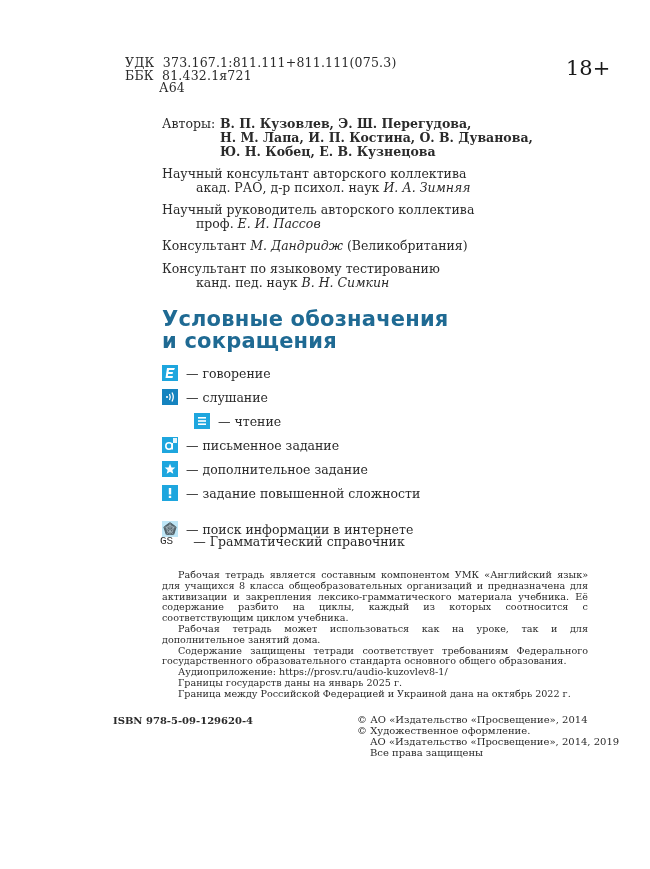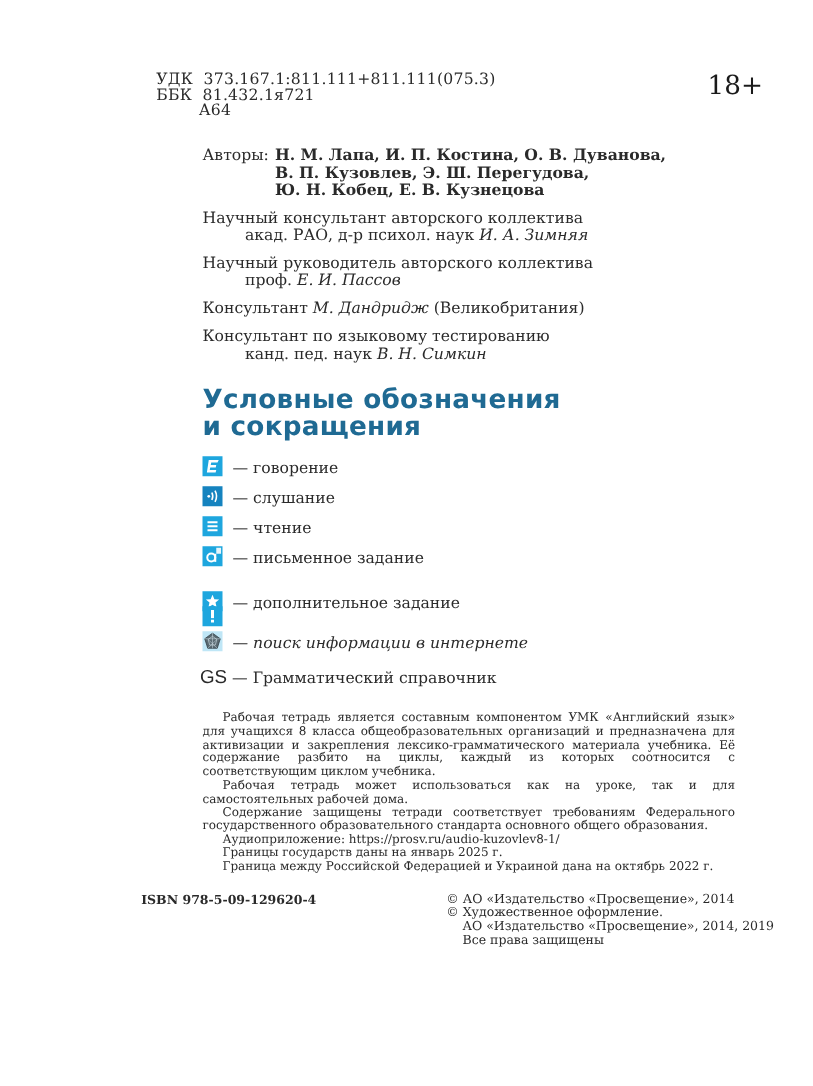--- a/index.html
+++ b/index.html
@@ -23,21 +23,21 @@
              font-weight: bold; font-size: 21px; line-height: 22px; color: #1f6a93; letter-spacing: 0.2px; }
 
   .legend { left: 162px; top: 364px; }
   .leg-item { position: absolute; left: 0; height: 18px; display: flex; align-items: center;
               font-size: 12.5px; white-space: nowrap; }
   .leg-item .ic { width: 16px; height: 16px; margin-right: 8px; display: inline-flex;
                   align-items: center; justify-content: center; }
   .ic.blue { background: #1ea6de; color: #fff; }
   .ic.dark { background: #1583bf; color: #fff; }
   .ic.web { background: #bfe6f6; }
-  .gs { font-family: Liberation Sans, sans-serif; font-size: 15px; margin-right: 4px; }
+  .gs { font-family: Liberation Mono, monospace; font-size: 11px; margin-right: 20px; }
 
   .annot { left: 162px; top: 570px; width: 426px; font-size: 9.6px; line-height: 10.8px; text-align: justify; }
   .annot p { margin: 0; text-indent: 16px; }
   .annot .ind { padding-left: 16px; display: block; }
 
   .isbn { left: 113px; top: 715px; font-size: 10px; font-weight: bold; }
   .copy { left: 357px; top: 714px; font-size: 10px; line-height: 11px; }
   .copy .ind { padding-left: 13px; }
 </style>
 </head>
@@ -52,22 +52,22 @@
     <span>ББК</span>&nbsp;
     <span>81.432.1я721</span>
   </div>
   <div class="row a64">А64</div>
 </div>
 <div class="abs age">18+</div>
 
 <div class="abs authors">
   <span class="lbl">Авторы:</span>
   <span class="names">
+    <div>В. П. Кузовлев, Э. Ш. Перегудова,</div>
     <div>Н. М. Лапа, И. П. Костина, О. В. Дуванова,</div>
-    <div>В. П. Кузовлев, Э. Ш. Перегудова,</div>
     <div>Ю. Н. Кобец, Е. В. Кузнецова</div>
   </span>
 </div>
 
 <div class="abs credit" style="top:167px;">
   <div>Научный консультант авторского коллектива</div>
   <div class="ind"><span>акад. РАО, д-р психол. наук </span><i>И. А. Зимняя</i></div>
 </div>
 <div class="abs credit" style="top:203px;">
   <div>Научный руководитель авторского коллектива</div>
@@ -98,76 +98,77 @@
   <div class="leg-item" style="top:24px;">
     <span class="ic dark">
       <svg width="12" height="12" viewBox="0 0 12 12">
           <circle cx="3" cy="6" r="1.1" fill="#fff"></circle>
           <path d="M5.5 3 Q7 6 5.5 9" stroke="#fff" stroke-width="1.3" fill="none"></path>
           <path d="M8 1.5 Q10.5 6 8 10.5" stroke="#fff" stroke-width="1.3" fill="none"></path>
         </svg>
     </span>
     <span>— слушание</span>
   </div>
-  <div class="leg-item" style="top:48px;">
+  <div class="leg-item" style="top:48px;margin-left:32px;">
     <span class="ic blue">
       <svg width="12" height="12" viewBox="0 0 12 12">
           <rect x="2" y="2" width="8" height="1.6" fill="#fff"></rect>
           <rect x="2" y="5.2" width="8" height="1.6" fill="#fff"></rect>
           <rect x="2" y="8.4" width="8" height="1.6" fill="#fff"></rect>
         </svg>
     </span>
     <span>— чтение</span>
   </div>
   <div class="leg-item" style="top:72px;">
     <span class="ic blue">
       <svg width="14" height="14" viewBox="0 0 14 14">
           <rect x="0" y="0" width="14" height="14" fill="#1ea6de"></rect>
           <rect x="10" y="0" width="4" height="5" fill="#e6f5fb"></rect>
           <circle cx="6" cy="8" r="3.2" stroke="#fff" stroke-width="1.6" fill="none"></circle>
           <rect x="8.4" y="5" width="1.6" height="6.5" fill="#fff"></rect>
         </svg>
     </span>
     <span>— письменное задание</span>
   </div>
-  <div class="leg-item" style="top:108px;">
+  <div class="leg-item" style="top:96px;">
     <span class="ic blue">
       <svg width="12" height="12" viewBox="0 0 12 12">
           <path d="M6 0.8 L7.5 4.4 L11.3 4.6 L8.4 7 L9.3 10.8 L6 8.8 L2.7 10.8 L3.6 7 L0.7 4.6 L4.5 4.4 Z" fill="#fff"></path>
         </svg>
     </span>
     <span>— дополнительное задание</span>
   </div>
   <div class="leg-item" style="top:120px;">
     <span class="ic blue">
       <svg width="12" height="12" viewBox="0 0 12 12">
           <rect x="4.8" y="1" width="2.4" height="6.5" fill="#fff"></rect>
           <rect x="4.8" y="8.8" width="2.4" height="2.2" fill="#fff"></rect>
         </svg>
     </span>
+    <span>— задание повышенной сложности</span>
   </div>
-  <div class="leg-item" style="top:140px;font-style:italic;">
+  <div class="leg-item" style="top:156px;">
     <span class="ic web">
       <svg width="14" height="14" viewBox="0 0 14 14">
           <path d="M7 0.5 L13.2 5 L10.8 12.6 H3.2 L0.8 5 Z" fill="#5a6a72" stroke="#2d3a40" stroke-width="0.6"></path>
           <path d="M7 3 L10.5 5.6 L9.2 10 H4.8 L3.5 5.6 Z" fill="none" stroke="#cfdfe6" stroke-width="0.5"></path>
           <path d="M7 0.5 V12.6 M0.8 5 L13.2 5 M3.2 12.6 L10.5 5.6 M10.8 12.6 L3.5 5.6" stroke="#cfdfe6" stroke-width="0.4"></path>
         </svg>
     </span>
     <span>— поиск информации в интернете</span>
   </div>
   <div class="leg-item" style="top:168px; left:-2px;">
     <span class="gs">GS</span>
     <span>— Грамматический справочник</span>
   </div>
 </div>
 
 <div class="abs annot">
   <p>Рабочая тетрадь является составным компонентом УМК «Английский язык» для учащихся 8 класса общеобразовательных организаций и предназначена для активизации и закрепления лексико-грамматического материала учебника. Её содержание разбито на циклы, каждый из которых соотносится с соответствующим циклом учебника.</p>
-  <p>Рабочая тетрадь может использоваться как на уроке, так и для самостоятельных рабочей дома.</p>
+  <p>Рабочая тетрадь может использоваться как на уроке, так и для дополнительное занятий дома.</p>
   <p>Содержание защищены тетради соответствует требованиям Федерального государственного образовательного стандарта основного общего образования.</p>
   <span class="ind">Аудиоприложение: https://prosv.ru/audio-kuzovlev8-1/</span>
   <span class="ind">Границы государств даны на январь 2025 г.</span>
   <span class="ind">Граница между Российской Федерацией и Украиной дана на октябрь 2022 г.</span>
 </div>
 
 <div class="abs isbn">ISBN 978-5-09-129620-4</div>
 <div class="abs copy">
   <div>© АО «Издательство «Просвещение», 2014</div>
   <div>© Художественное оформление.</div>

